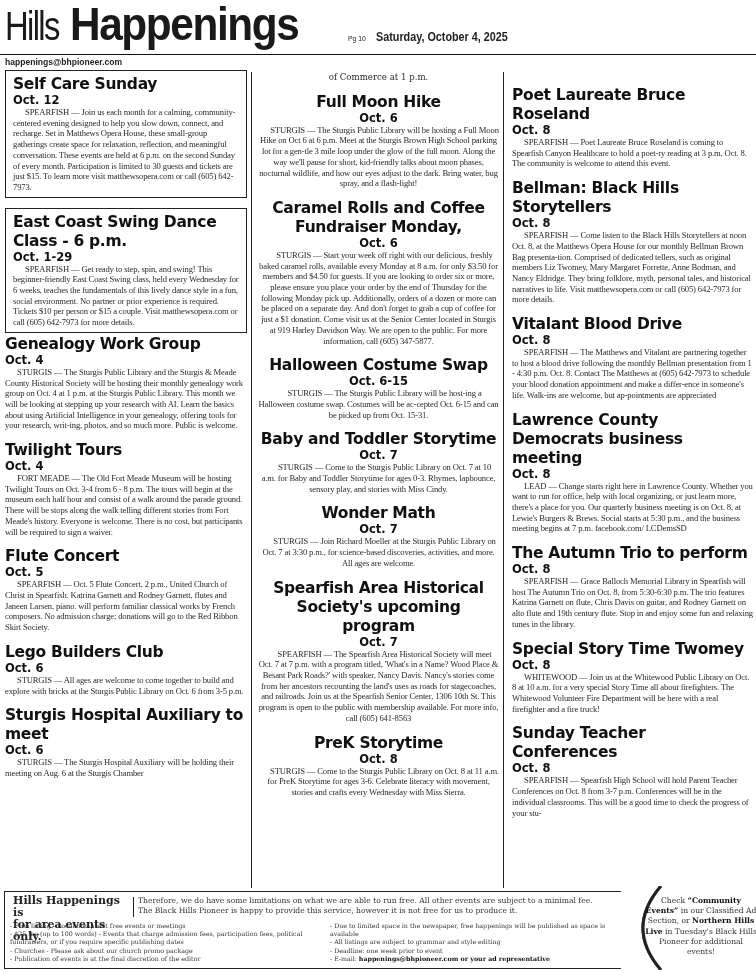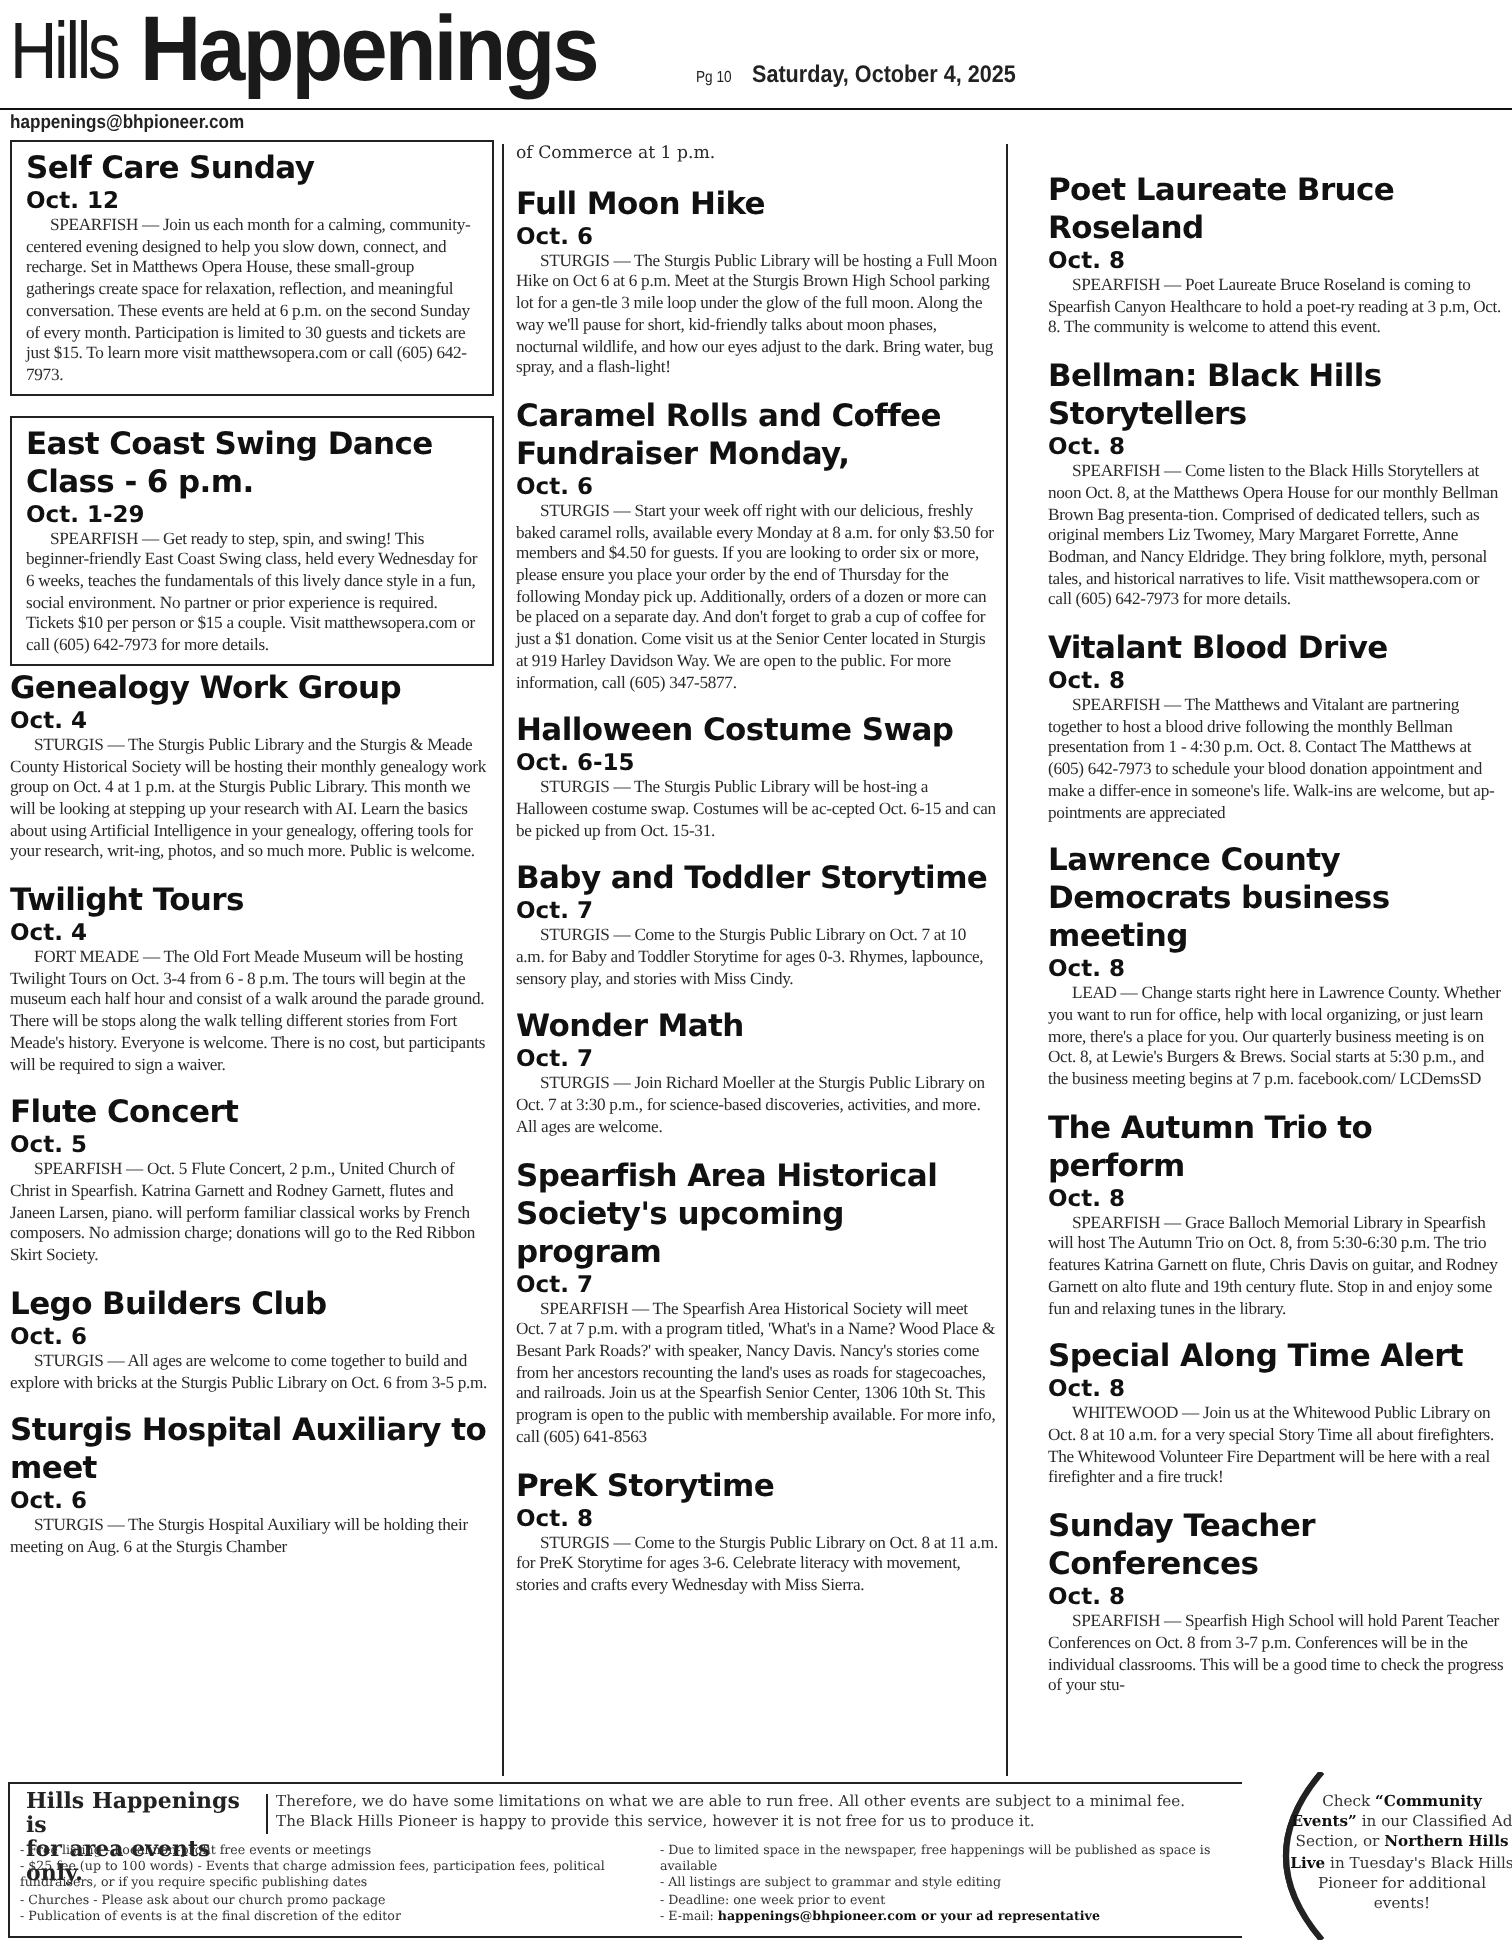--- a/index.html
+++ b/index.html
@@ -10,22 +10,22 @@
   .logo { position: absolute; left: 5px; top: 0px; height: 52px; line-height: 52px; white-space: nowrap; }
   .logo-light { font-family: "Liberation Sans", sans-serif; font-weight: 400; font-size: 40px; letter-spacing: -2px; color: #1a1a1a; transform: scaleX(0.82); display: inline-block; transform-origin: left center; }
   .logo-bold { font-family: "Liberation Sans", sans-serif; font-weight: 700; font-size: 46px; letter-spacing: -1.5px; color: #1a1a1a; position: absolute; left: 65px; top: -2px; transform: scaleX(0.92); transform-origin: left center; }
   .pg { position: absolute; left: 348px; top: 34px; font-family: "Liberation Sans", sans-serif; font-size: 8px; color: #222; transform: scaleX(0.85); transform-origin: left; }
   .dateline { position: absolute; left: 376px; top: 30px; font-family: "Liberation Sans", sans-serif; font-weight: 700; font-size: 12px; color: #222; transform: scaleX(0.9); transform-origin: left; }
   .mast-rule { position: absolute; left: 0; top: 54px; width: 756px; height: 1px; background: #111; }
   .email-line { position: absolute; left: 5px; top: 56px; font-family: "Liberation Sans", sans-serif; font-size: 9.5px; font-weight: 700; color: #222; transform: scaleX(0.9); transform-origin: left; }
 
   .col { position: absolute; top: 70px; }
   .col1 { left: 5px; width: 242px; }
-  .col2 { left: 251px; width: 248px; top: 72px; border-left: 1px solid #222; padding-left: 6px; height: 816px; }
-  .col3 { left: 503px; width: 250px; top: 72px; border-left: 1px solid #222; padding-left: 20px; height: 816px; }
+  .col2 { left: 251px; width: 248px; top: 72px; border-left: 1px solid #222; padding-left: 6px; height: 816px; text-align: center; }
+  .col3 { left: 503px; width: 250px; top: 72px; border-left: 1px solid #222; padding-left: 8px; height: 816px; }
 
   .boxed { border: 1.2px solid #222; padding: 4px 6px 4px 7px; margin-bottom: 6px; }
   .event { margin-bottom: 10px; }
   .ev-title { font-family: "DejaVu Sans", sans-serif; font-weight: 700; font-size: 15.5px; line-height: 19px; letter-spacing: -0.3px; color: #111; }
   .ev-date { font-family: "DejaVu Sans", sans-serif; font-weight: 700; font-size: 11.5px; line-height: 13px; color: #111; }
   .ev-body { font-family: Liberation Serif, serif; font-size: 8.6px; line-height: 10.7px; color: #2a2a2a; text-indent: 12px; letter-spacing: -0.15px; }
   .cont { font-family: "DejaVu Serif", serif; font-size: 8.6px; line-height: 10.7px; color: #2a2a2a; margin-bottom: 10px; }
 
   .footer { position: absolute; left: 4px; top: 891px; width: 752px; height: 78px; border-top: 1.2px solid #222; border-bottom: 1.2px solid #222; border-left: 1.2px solid #222; }
   .foot-head { position: absolute; left: 8px; top: 3px; width: 116px; font-family: "DejaVu Serif", serif; font-weight: 700; font-size: 11px; line-height: 12px; color: #222; text-align: left; }
@@ -151,21 +151,21 @@
     <h2 class="ev-title">Lawrence County Democrats business meeting</h2>
     <div class="ev-date">Oct. 8</div>
     <p class="ev-body">LEAD — Change starts right here in Lawrence County. Whether you want to run for office, help with local organizing, or just learn more, there's a place for you. Our quarterly business meeting is on Oct. 8, at Lewie's Burgers &amp; Brews. Social starts at 5:30 p.m., and the business meeting begins at 7 p.m. facebook.com/ LCDemsSD</p>
   </article>
   <article class="event">
     <h2 class="ev-title">The Autumn Trio to perform</h2>
     <div class="ev-date">Oct. 8</div>
     <p class="ev-body">SPEARFISH — Grace Balloch Memorial Library in Spearfish will host The Autumn Trio on Oct. 8, from 5:30-6:30 p.m. The trio features Katrina Garnett on flute, Chris Davis on guitar, and Rodney Garnett on alto flute and 19th century flute. Stop in and enjoy some fun and relaxing tunes in the library.</p>
   </article>
   <article class="event">
-    <h2 class="ev-title">Special Along Time Alert</h2>
+    <h2 class="ev-title">Special Story Time Twomey</h2>
     <div class="ev-date">Oct. 8</div>
     <p class="ev-body">WHITEWOOD — Join us at the Whitewood Public Library on Oct. 8 at 10 a.m. for a very special Story Time all about firefighters. The Whitewood Volunteer Fire Department will be here with a real firefighter and a fire truck!</p>
   </article>
   <article class="event">
     <h2 class="ev-title">Sunday Teacher Conferences</h2>
     <div class="ev-date">Oct. 8</div>
     <p class="ev-body">SPEARFISH — Spearfish High School will hold Parent Teacher Conferences on Oct. 8 from 3-7 p.m. Conferences will be in the individual classrooms. This will be a good time to check the progress of your stu-</p>
   </article>
 </section>
 

